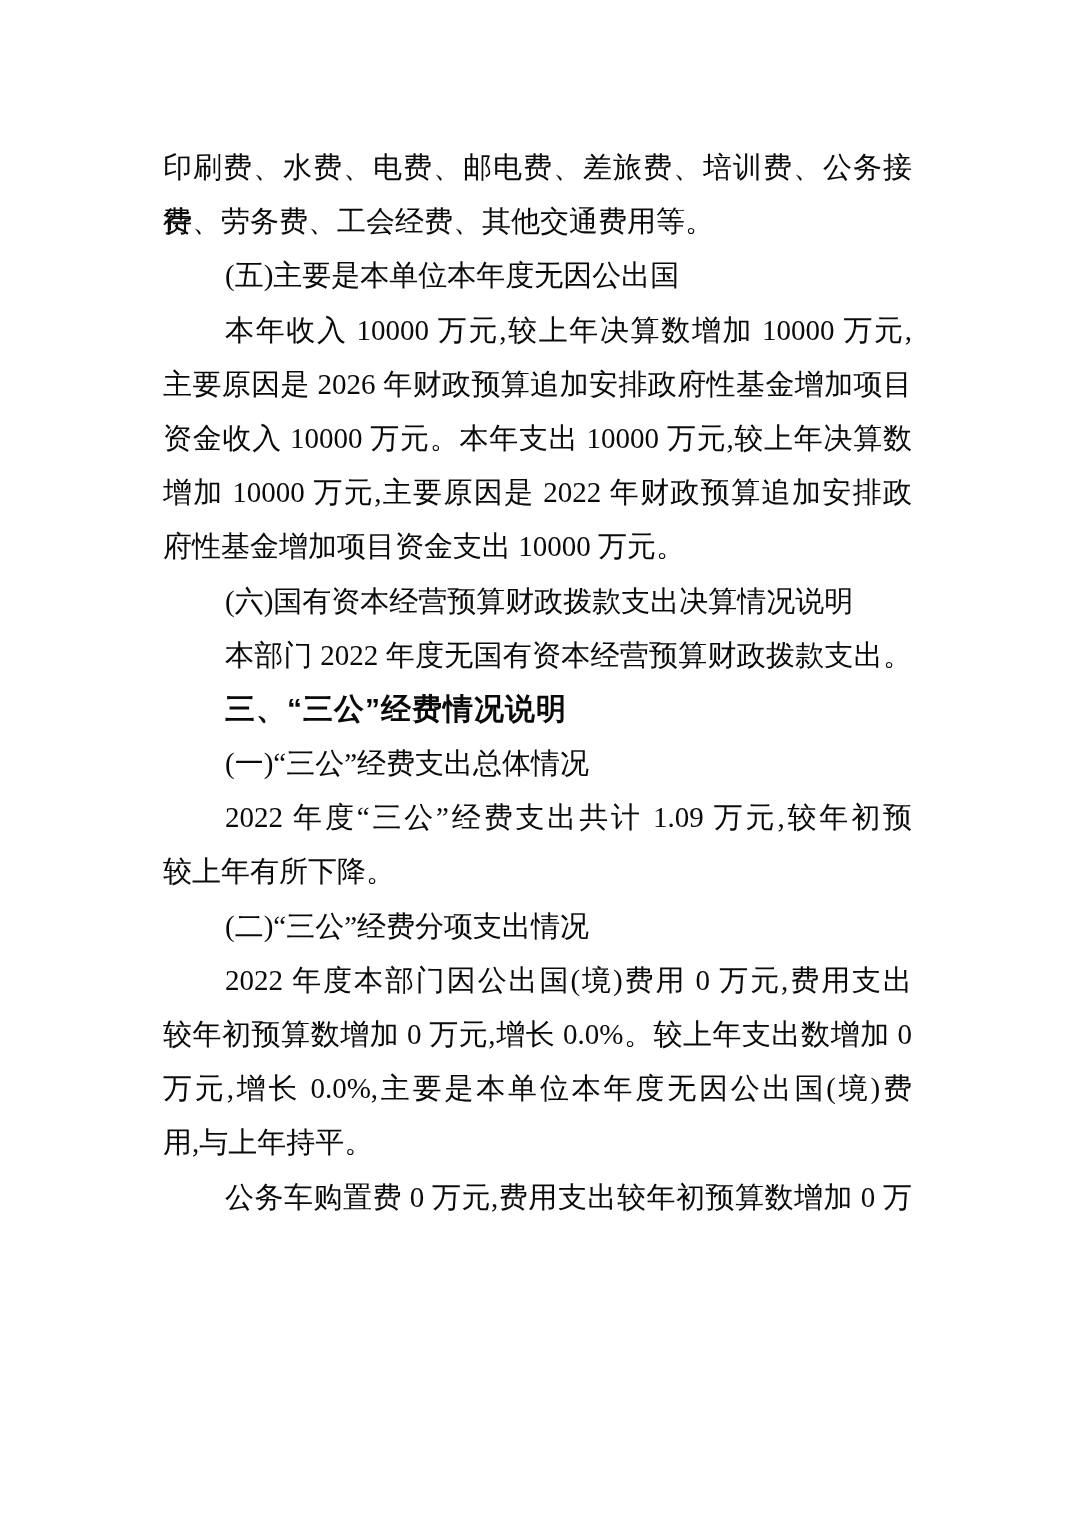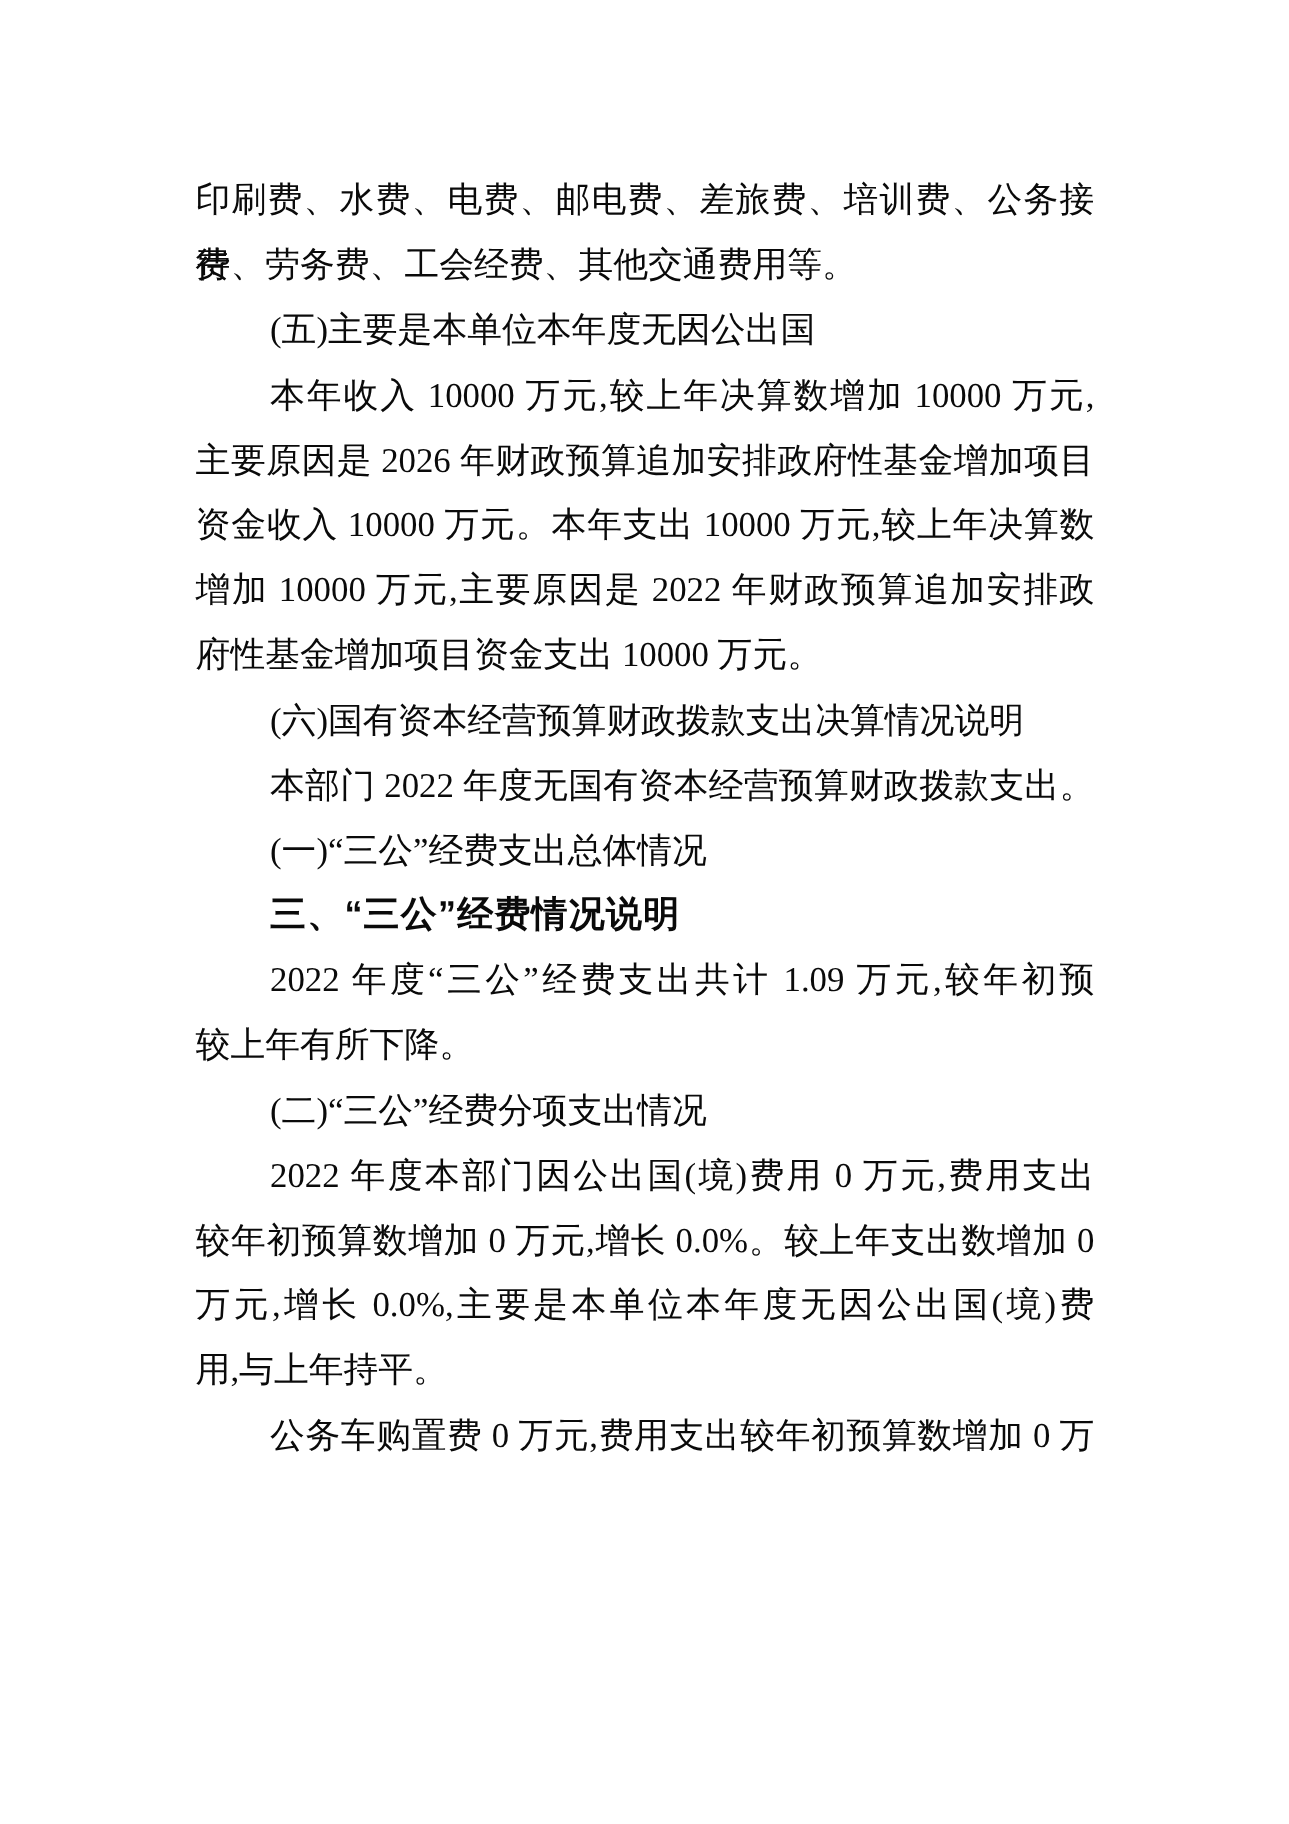--- a/index.html
+++ b/index.html
@@ -56,22 +56,22 @@
     <div class="line j">印刷费、水费、电费、邮电费、差旅费、培训费、公务接待</div>
     <div class="line">费、劳务费、工会经费、其他交通费用等。</div>
     <div class="line indent">(五)主要是本单位本年度无因公出国</div>
     <div class="line j indent">本年收入 10000 万元,较上年决算数增加 10000 万元,</div>
     <div class="line j">主要原因是 2026 年财政预算追加安排政府性基金增加项目</div>
     <div class="line j">资金收入 10000 万元。本年支出 10000 万元,较上年决算数</div>
     <div class="line j">增加 10000 万元,主要原因是 2022 年财政预算追加安排政</div>
     <div class="line">府性基金增加项目资金支出 10000 万元。</div>
     <div class="line indent">(六)国有资本经营预算财政拨款支出决算情况说明</div>
     <div class="line j indent">本部门 2022 年度无国有资本经营预算财政拨款支出。</div>
+    <div class="line indent heading">三、“三公”经费情况说明</div>
     <div class="line indent">(一)“三公”经费支出总体情况</div>
-    <div class="line indent heading">三、“三公”经费情况说明</div>
     <div class="line j indent">2022 年度“三公”经费支出共计 1.09 万元,较年初预</div>
     <div class="line">较上年有所下降。</div>
     <div class="line indent">(二)“三公”经费分项支出情况</div>
     <div class="line j indent">2022 年度本部门因公出国(境)费用 0 万元,费用支出</div>
     <div class="line j">较年初预算数增加 0 万元,增长 0.0%。较上年支出数增加 0</div>
     <div class="line j">万元,增长 0.0%,主要是本单位本年度无因公出国(境)费</div>
     <div class="line">用,与上年持平。</div>
     <div class="line j indent">公务车购置费 0 万元,费用支出较年初预算数增加 0 万</div>
   </div>
 </div>

